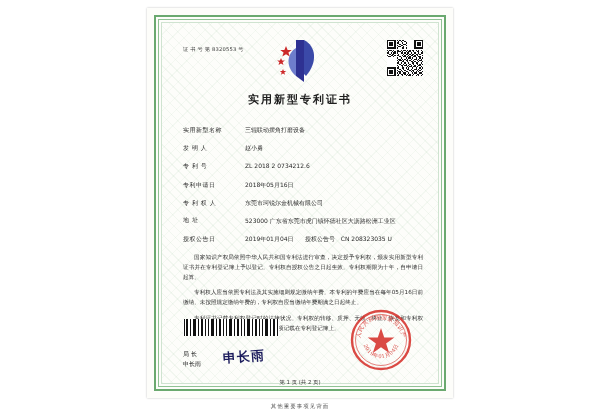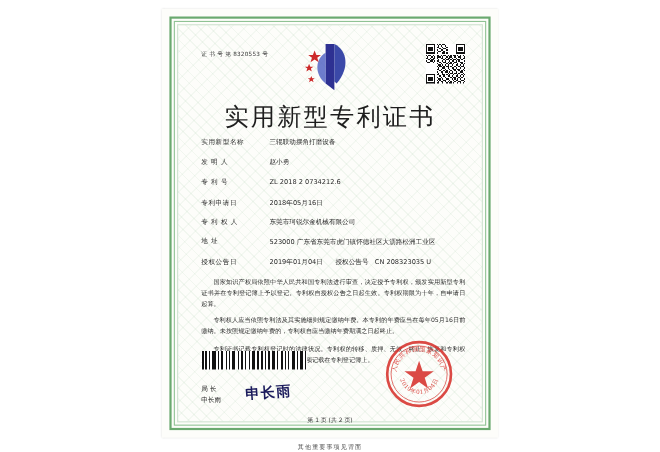--- a/index.html
+++ b/index.html
@@ -95,22 +95,22 @@
     height: 52px;
   }
 
   .title {
     position: absolute;
     left: 0;
     right: 0;
     top: 84px;
     text-align: center;
     font-family: "DejaVu Serif", "Liberation Serif", serif;
-    font-size: 22px;
-    font-weight: normal;
+    font-size: 11px;
+    font-weight: bold;
     color: #1d1d1d;
     letter-spacing: 2px;
   }
 
   .fields {
     position: absolute;
     left: 36px;
     right: 30px;
     top: 118px;
     font-size: 6px;

